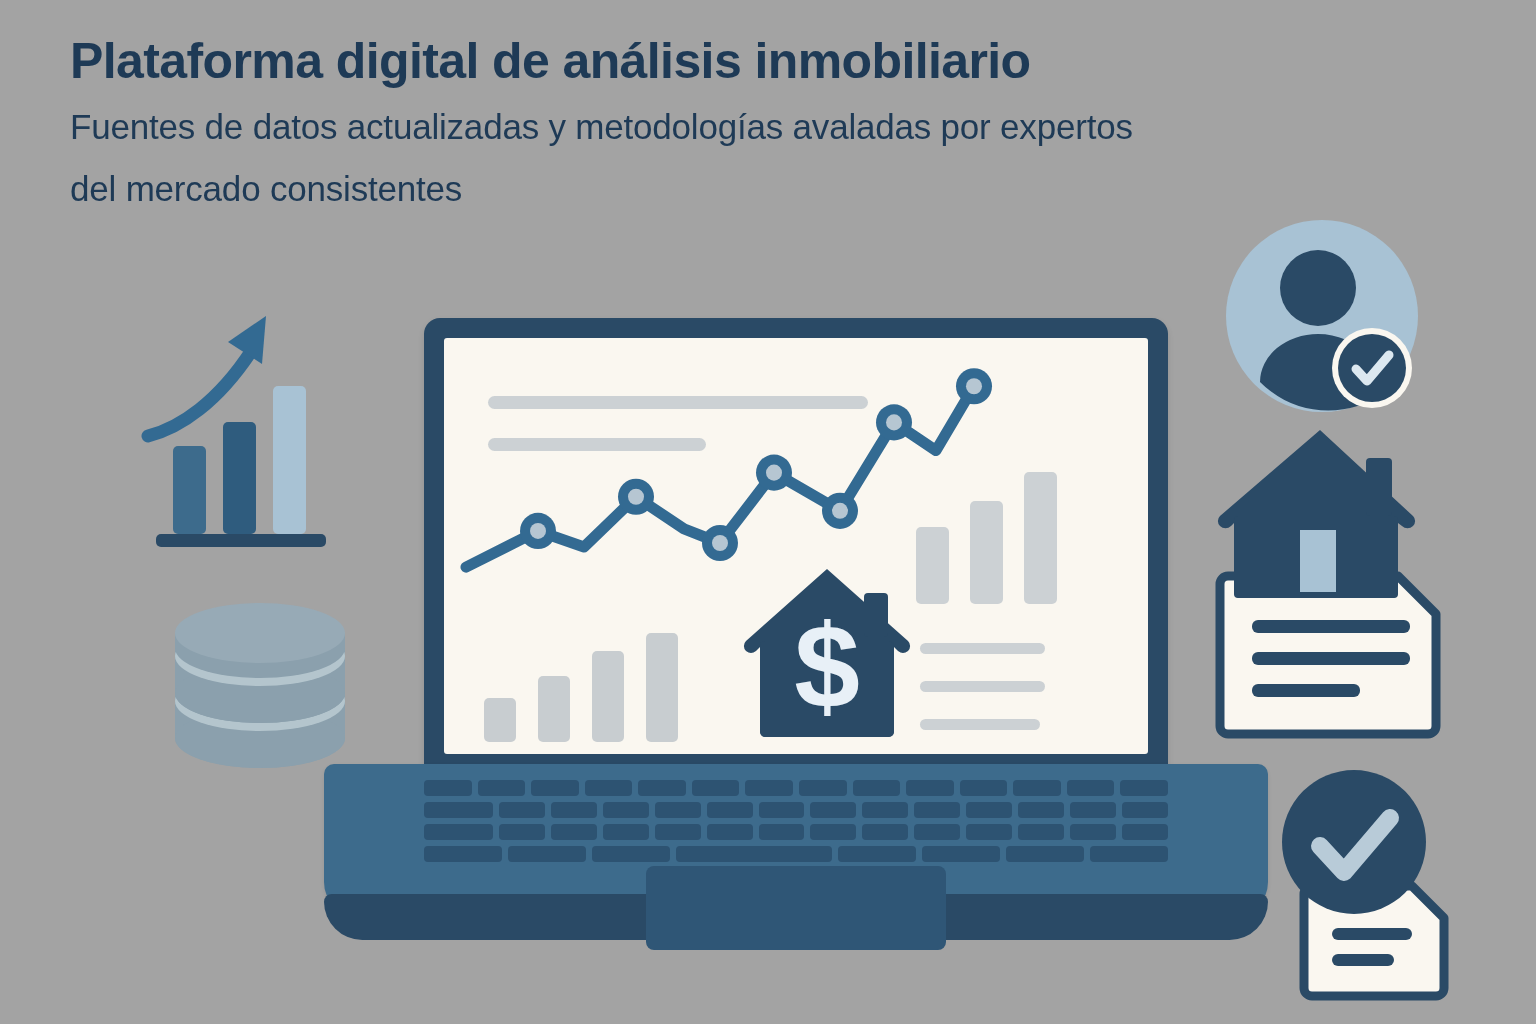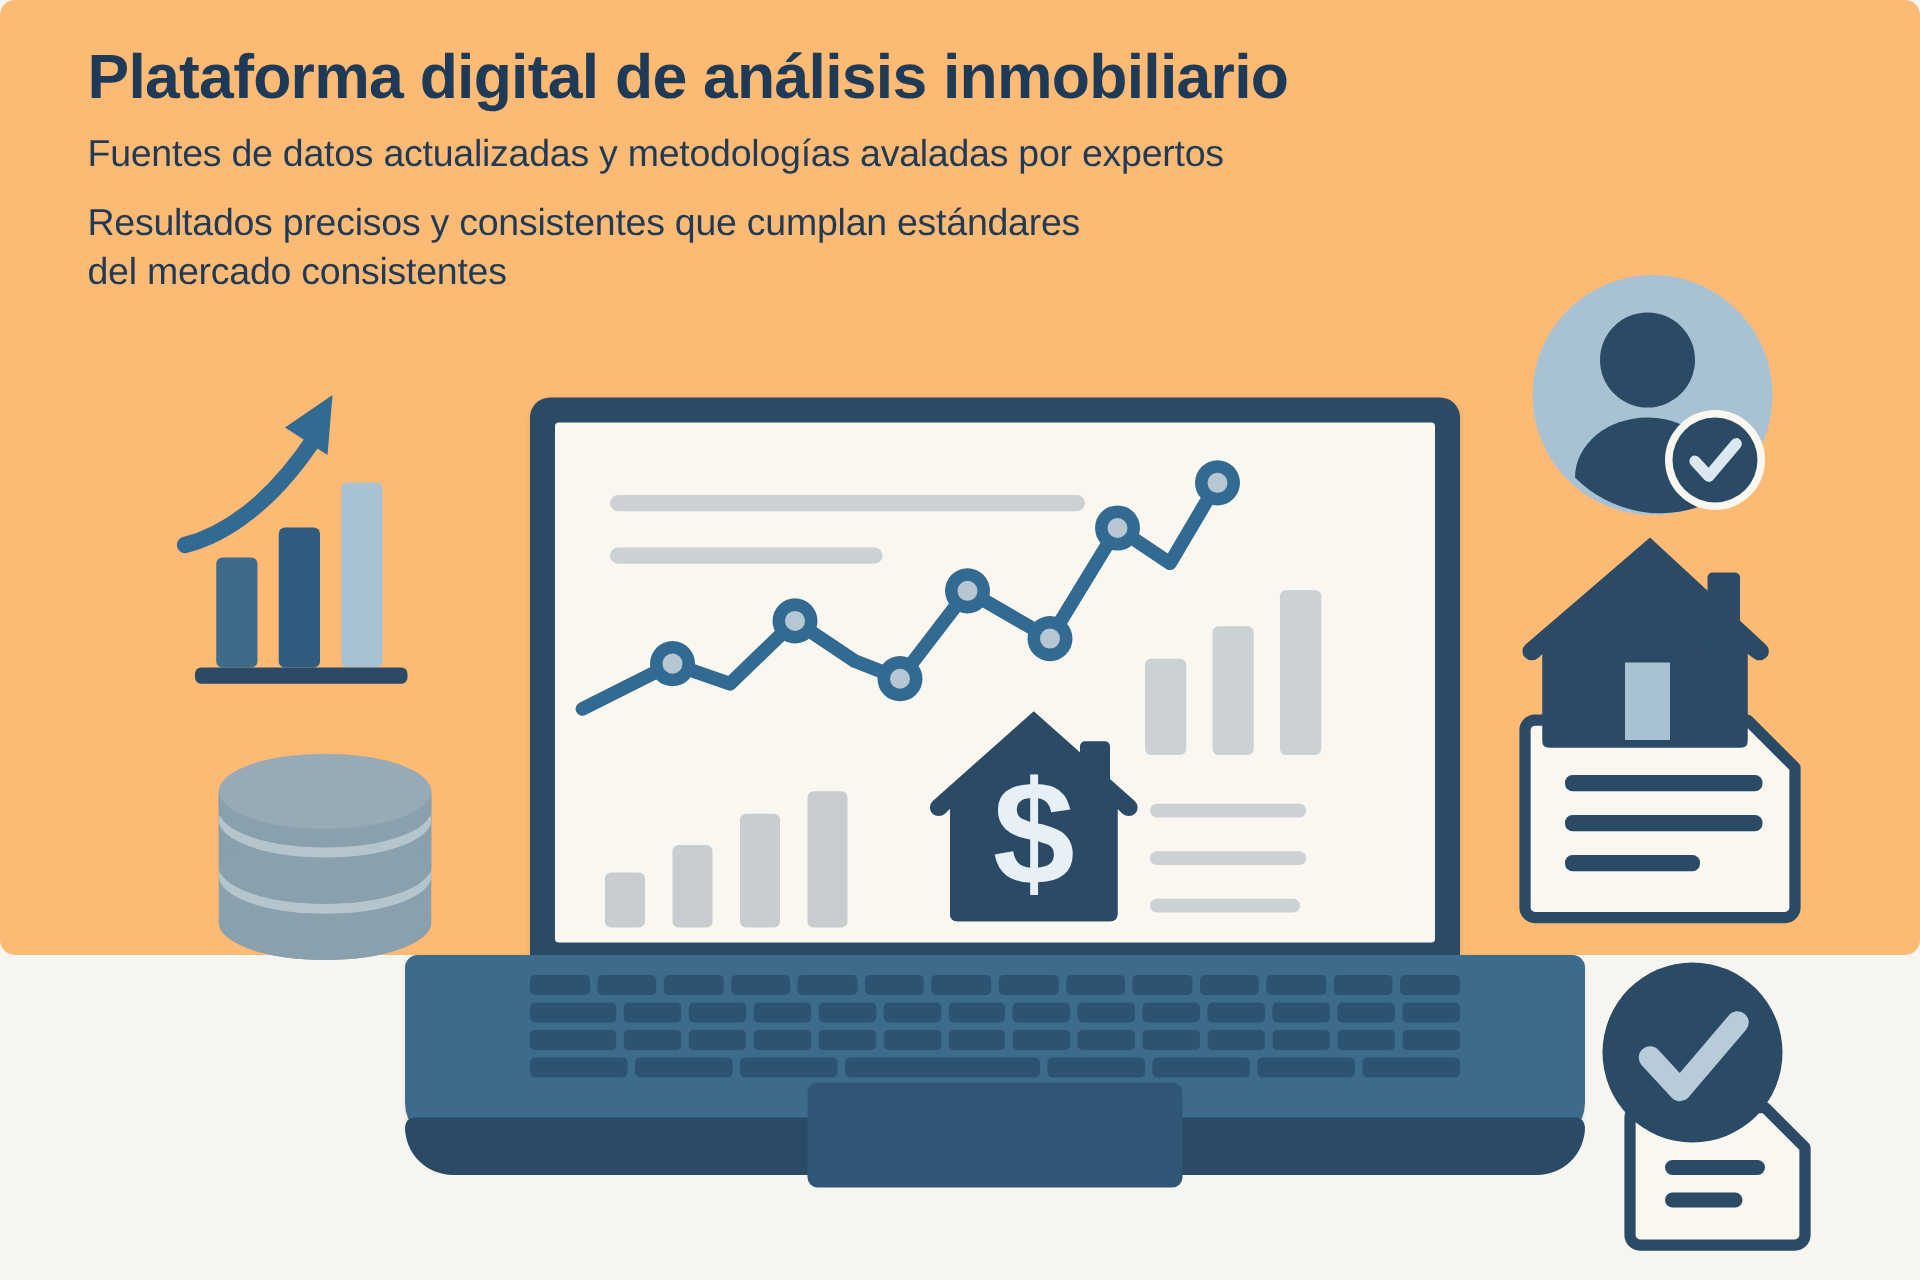--- a/index.html
+++ b/index.html
@@ -5,33 +5,32 @@
 <style>
   * { margin:0; padding:0; box-sizing:border-box; }
   html, body {
     width:1536px; height:1024px;
     background:#f7f5f0;
     font-family:"Liberation Sans", sans-serif;
     overflow:hidden;
   }
   #stage {
     position:relative;
-    width:1536px; height:764px;
-    background:#fdba74;
-    border-radius:12px;
+    width:1536px; height:1024px;
+    background:#a3a3a3;
   }
 
   
   #headline { position:absolute; left:70px; top:34px; width:1400px; }
   #title {
     font-size:50px; font-weight:bold; color:#1e3a56;
     letter-spacing:-0.6px; line-height:1.08; white-space:nowrap;
   }
   .subline {
-    font-size:30px; font-weight:400; color:#1e3a56;
+    font-size:35px; font-weight:400; color:#1e3a56;
     line-height:1.30; letter-spacing:-0.2px; white-space:nowrap;
   }
   #sub1 { margin-top:16px; }
   #sub2 { margin-top:16px; }
   #sub2 .ln { display:block; }
 
   
   #laptop { position:absolute; left:324px; top:318px; width:944px; height:640px; }
 
   #lid {
@@ -98,21 +97,20 @@
 </style>
 </head>
 <body>
 
 <div id="stage">
 
   <div id="headline">
     <div id="title">Plataforma digital de análisis inmobiliario</div>
     <div id="sub1" class="subline">Fuentes de datos actualizadas y metodologías avaladas por expertos</div>
     <div id="sub2" class="subline">
-      <span class="ln">Resultados precisos y consistentes que cumplan estándares</span>
       <span class="ln">del mercado consistentes</span>
     </div>
   </div>
 
   <div id="growth-icon">
     <svg viewBox="0 0 215 255" width="215" height="255">
       <path d="M8 130 C 40 122, 78 96, 112 44" stroke="#336a92" stroke-width="13" fill="none" stroke-linecap="round"></path>
       <path d="M88 36 L126 10 L122 58 Z" fill="#336a92"></path>
       <rect x="33" y="140" width="33" height="88" rx="5" fill="#3d6b8c"></rect>
       <rect x="83" y="116" width="33" height="112" rx="5" fill="#2f5c7e"></rect>

